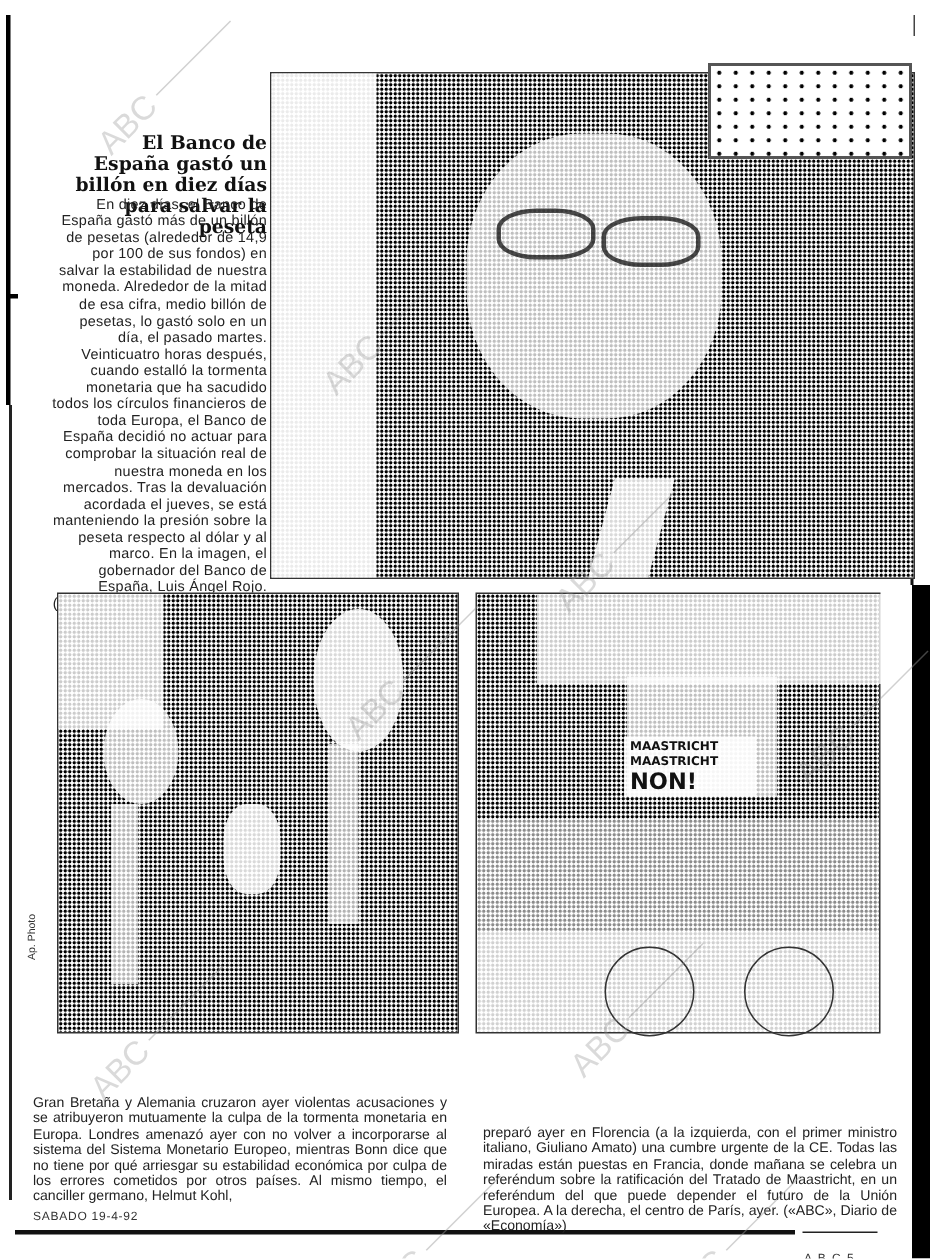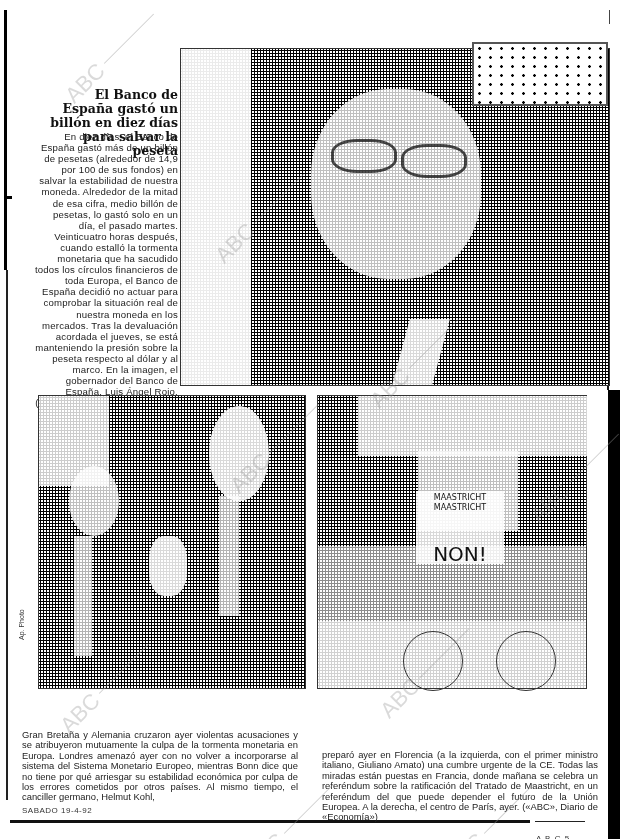--- a/index.html
+++ b/index.html
@@ -70,22 +70,22 @@
   .footer-left { left: 22px; top: 806px; font-size: 8px; color: #333; font-family: "Liberation Sans", sans-serif; letter-spacing: 0.5px; }
   .footer-right { left: 536px; top: 806px; font-size: 8px; color: #333; font-family: "Liberation Sans", sans-serif; letter-spacing: 1px; margin-top: 28px; }
 
   
   .wm {
     font-family: "Liberation Sans", sans-serif; font-size: 22px; color: rgba(150,150,150,0.35);
     transform: rotate(-45deg); transform-origin: left top; white-space: nowrap;
   }
   .wm::after { content: ""; position: absolute; left: 50px; top: 12px; width: 70px; height: 1px; background: rgba(150,150,150,0.45); }
   .photo-text {
-    font-family: "DejaVu Sans", sans-serif; font-weight: normal; color: #111; background: rgba(255,255,255,0.85);
-    text-align: center; padding: 2px 4px; line-height: 10px;
+    font-family: "DejaVu Sans", sans-serif; font-weight: bold; color: #111; background: rgba(255,255,255,0.85);
+    text-align: left; padding: 2px 4px; line-height: 10px;
   }
 </style>
 </head>
 <body>
 
 <div class="abs top-tick"></div>
 <div class="abs left-rule"></div>
 <div class="abs left-rule2"></div>
 <div class="abs left-tick"></div>
 <div class="abs right-rule"></div>
@@ -119,21 +119,21 @@
   <div class="shade" style="left:40px;top:0;width:230px;height:60px;background:#fff;opacity:0.8;"></div>
   <div class="shade" style="left:100px;top:55px;width:100px;height:80px;background:#fff;opacity:0.75;"></div>
   <div class="shade" style="left:0;top:150px;width:268px;height:142px;background:#fff;opacity:0.55;"></div>
   <div class="shade" style="left:0;top:225px;width:268px;height:67px;background:#fff;opacity:0.6;"></div>
   <div class="shade" style="left:105px;top:310px;width:60px;height:60px;"></div>
   <div class="shade" style="left:85px;top:235px;width:58px;height:58px;border:1px solid #333;border-radius:50%;"></div>
   <div class="shade" style="left:178px;top:235px;width:58px;height:58px;border:1px solid #333;border-radius:50%;"></div>
   <div class="shade photo-text" style="left:98px;top:95px;width:80px;font-size:8px;">
     <div>MAASTRICHT</div>
     <div>MAASTRICHT</div>
-    <div style="font-size:20px;line-height:16px;margin-top:33px;">NON!</div>
+    <div style="font-size:15px;line-height:16px;">NON!</div>
   </div>
 </div>
 
 <div class="abs main-headline">
 </div>
 <div class="abs body-col col-left">Gran Bretaña y Alemania cruzaron ayer violentas acusaciones y se atribuyeron mutuamente la culpa de la tormenta monetaria en Europa. Londres amenazó ayer con no volver a incorporarse al sistema del Sistema Monetario Europeo, mientras Bonn dice que no tiene por qué arriesgar su estabilidad económica por culpa de los errores cometidos por otros países. Al mismo tiempo, el canciller germano, Helmut Kohl,</div>
 <div class="abs body-col col-right">preparó ayer en Florencia (a la izquierda, con el primer ministro italiano, Giuliano Amato) una cumbre urgente de la CE. Todas las miradas están puestas en Francia, donde mañana se celebra un referéndum sobre la ratificación del Tratado de Maastricht, en un referéndum del que puede depender el futuro de la Unión Europea. A la derecha, el centro de París, ayer. («ABC», Diario de «Economía»)</div>
 
 <div class="abs footer-left">SABADO 19-4-92</div>
 <div class="abs footer-right">A B C 5</div>

